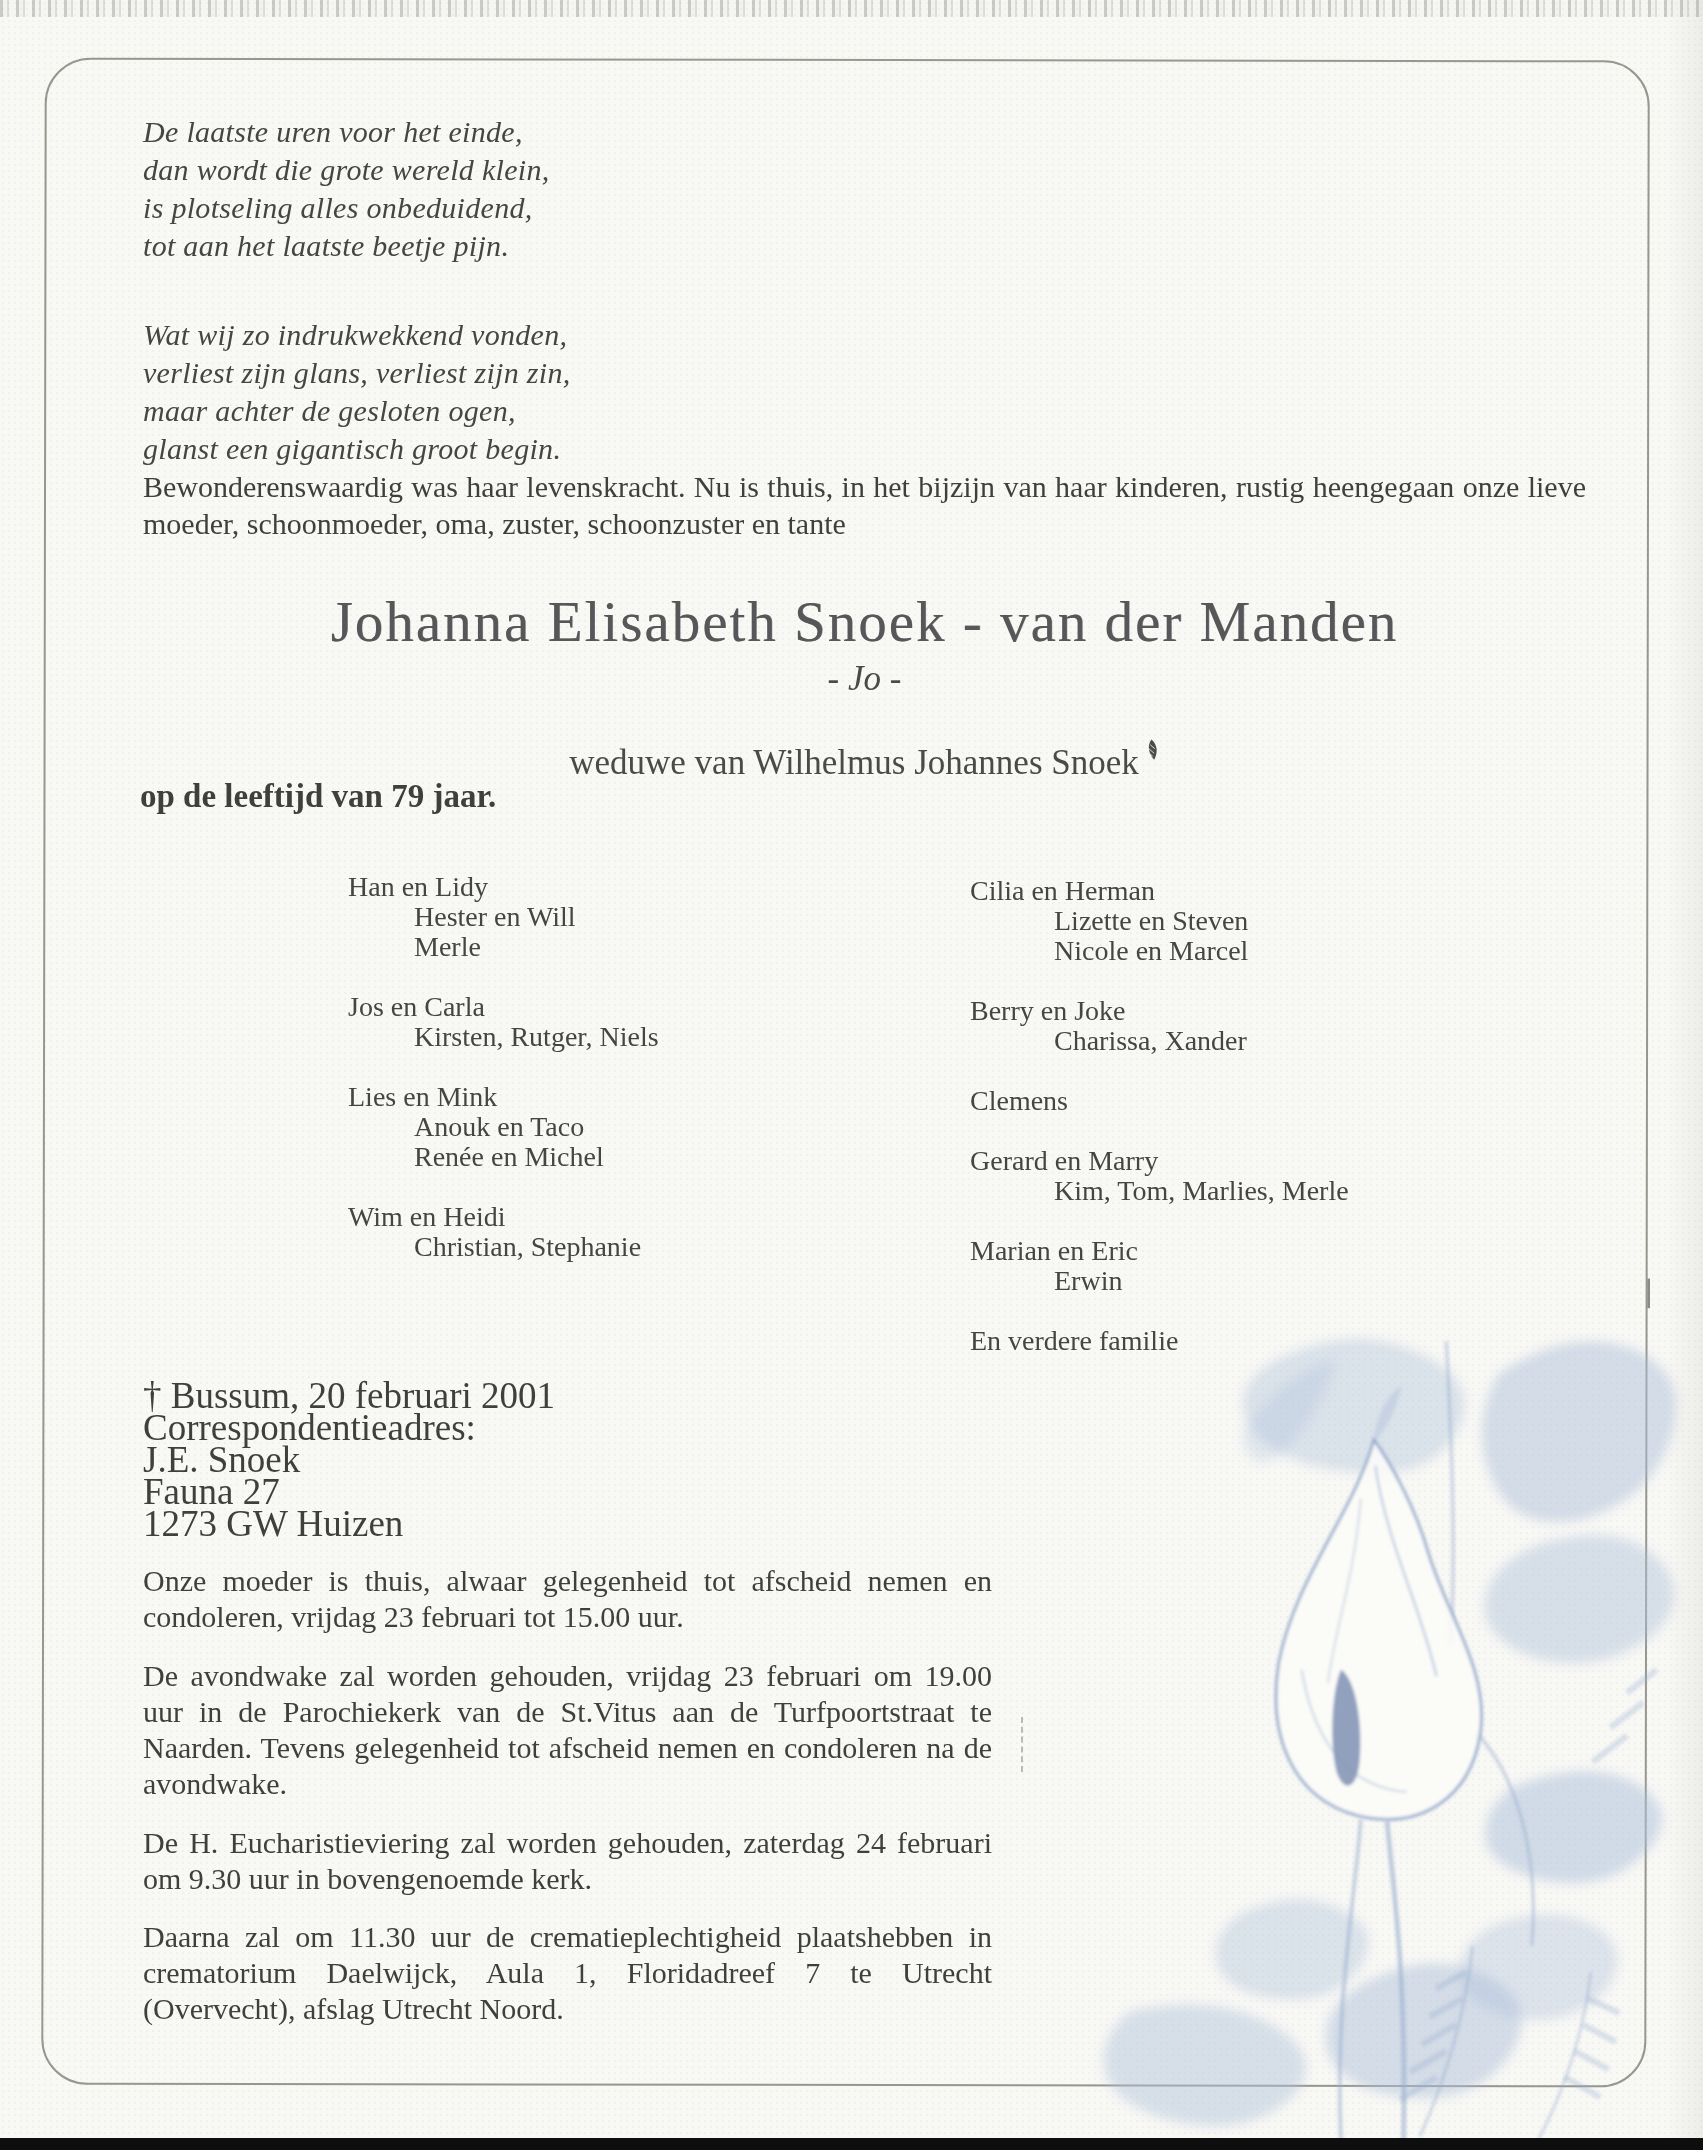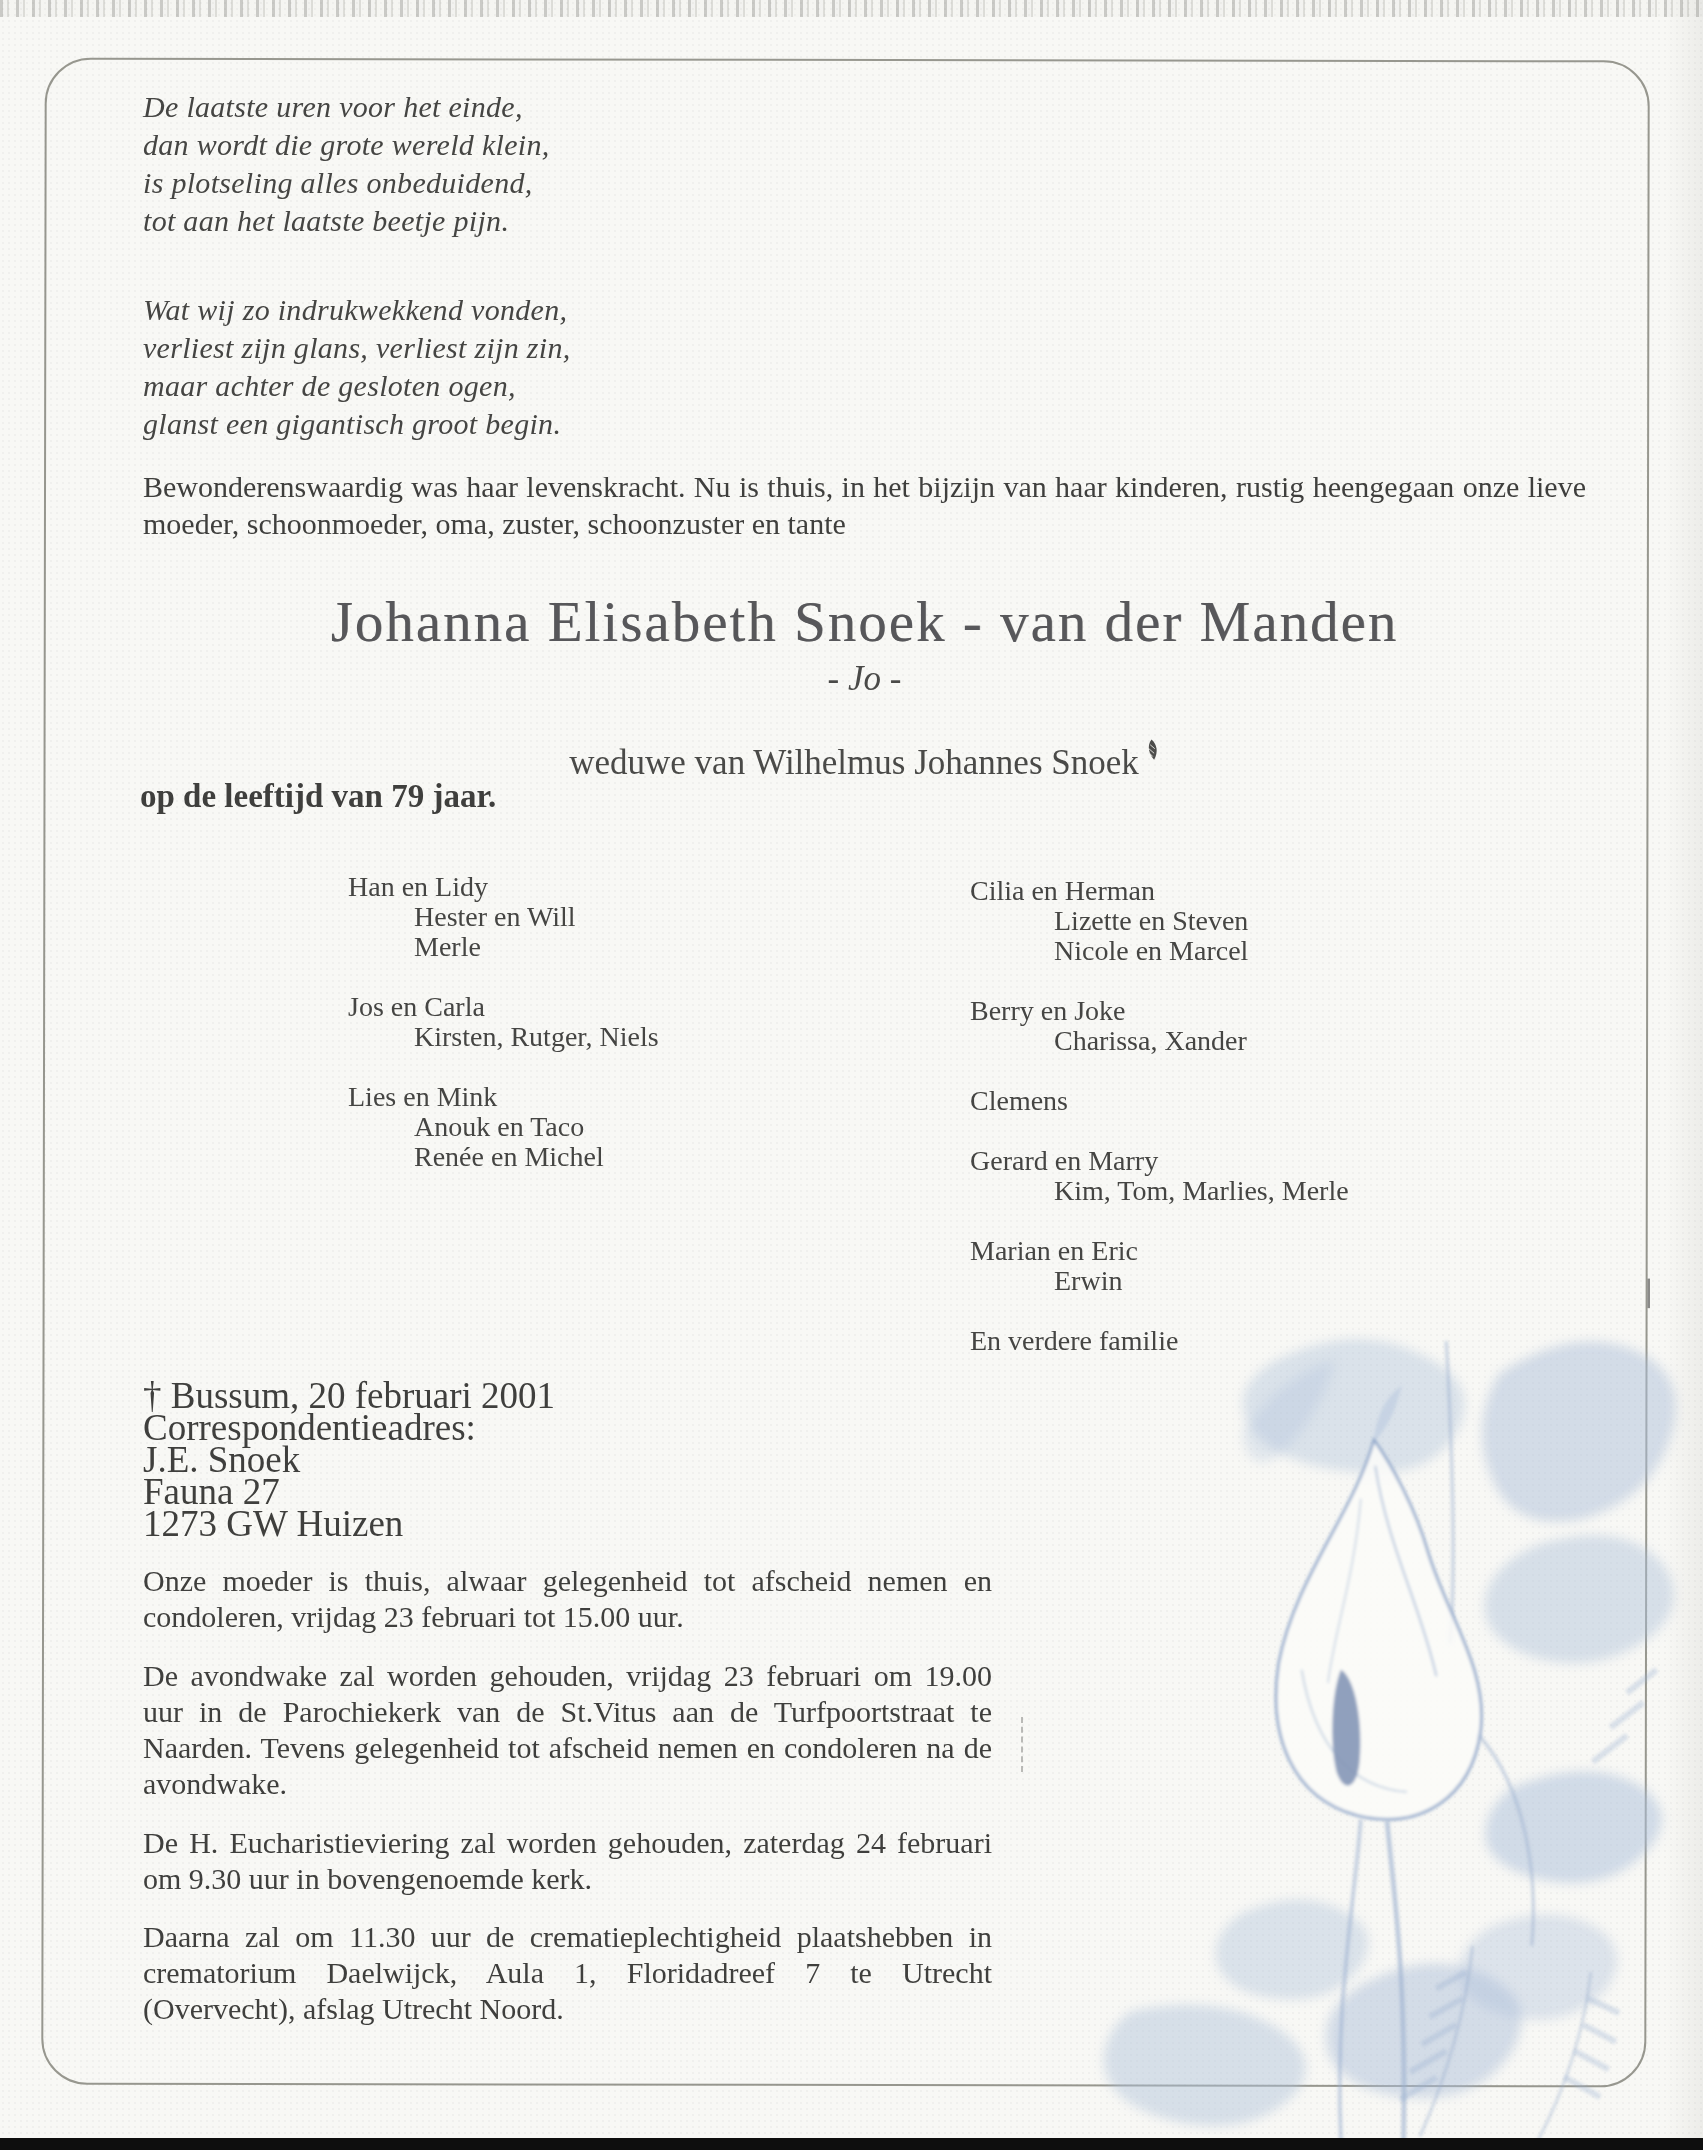--- a/index.html
+++ b/index.html
@@ -21,21 +21,21 @@
   .right-edge-shade{
     position:absolute;top:0;right:0;width:39px;height:100%;
     background:linear-gradient(90deg, rgba(150,150,144,0) 0%, rgba(150,150,144,0.12) 100%);
   }
   .card-border{
     position:absolute;left:43px;top:59px;width:1601px;height:2023px;
     border:2px solid rgba(134,134,124,0.85);border-radius:46px;
     transform:rotate(0.1deg);
   }
   .poem{position:absolute;left:143px;width:592px;font-style:italic;
-    font-size:30px;line-height:38px;color:#454543;letter-spacing:0.3px;}
+    font-size:30px;line-height:38px;color:#454543;letter-spacing:0.3px;margin-top:25px;}
   .poem.s1{top:88px;}
   .poem.s2{top:291px;}
   .intro{position:absolute;left:143px;top:468px;width:1443px;
     font-size:30px;line-height:37px;text-align:justify;color:#3f3f3d;}
   .center-col{position:absolute;left:143px;width:1443px;text-align:center;}
   .deceased-name{top:589px;font-size:57px;letter-spacing:2px;color:#57575a;
     text-shadow:0.4px 0.4px 0.3px rgba(90,90,90,0.55);white-space:nowrap;}
   .nickname{top:659px;font-size:35px;font-style:italic;color:#4a4a48;}
   .relation{top:731px;font-size:35px;color:#4a4a48;text-align:center;}
   .leaf-mark{display:inline-block;vertical-align:12px;margin-left:4px;}
@@ -101,20 +101,24 @@
     </div>
     <div class="fam-group">
       <div class="fam-head">Jos en Carla</div>
       <div class="fam-child">Kirsten, Rutger, Niels</div>
     </div>
     <div class="fam-group">
       <div class="fam-head">Lies en Mink</div>
       <div class="fam-child">Anouk en Taco</div>
       <div class="fam-child">Renée en Michel</div>
     </div>
+    <div class="fam-group">
+      <div class="fam-head">Wim en Heidi</div>
+      <div class="fam-child">Christian, Stephanie</div>
+    </div>
   </div>
 
   <div class="fam-col right">
     <div class="fam-group">
       <div class="fam-head">Cilia en Herman</div>
       <div class="fam-child">Lizette en Steven</div>
       <div class="fam-child">Nicole en Marcel</div>
     </div>
     <div class="fam-group">
       <div class="fam-head">Berry en Joke</div>

